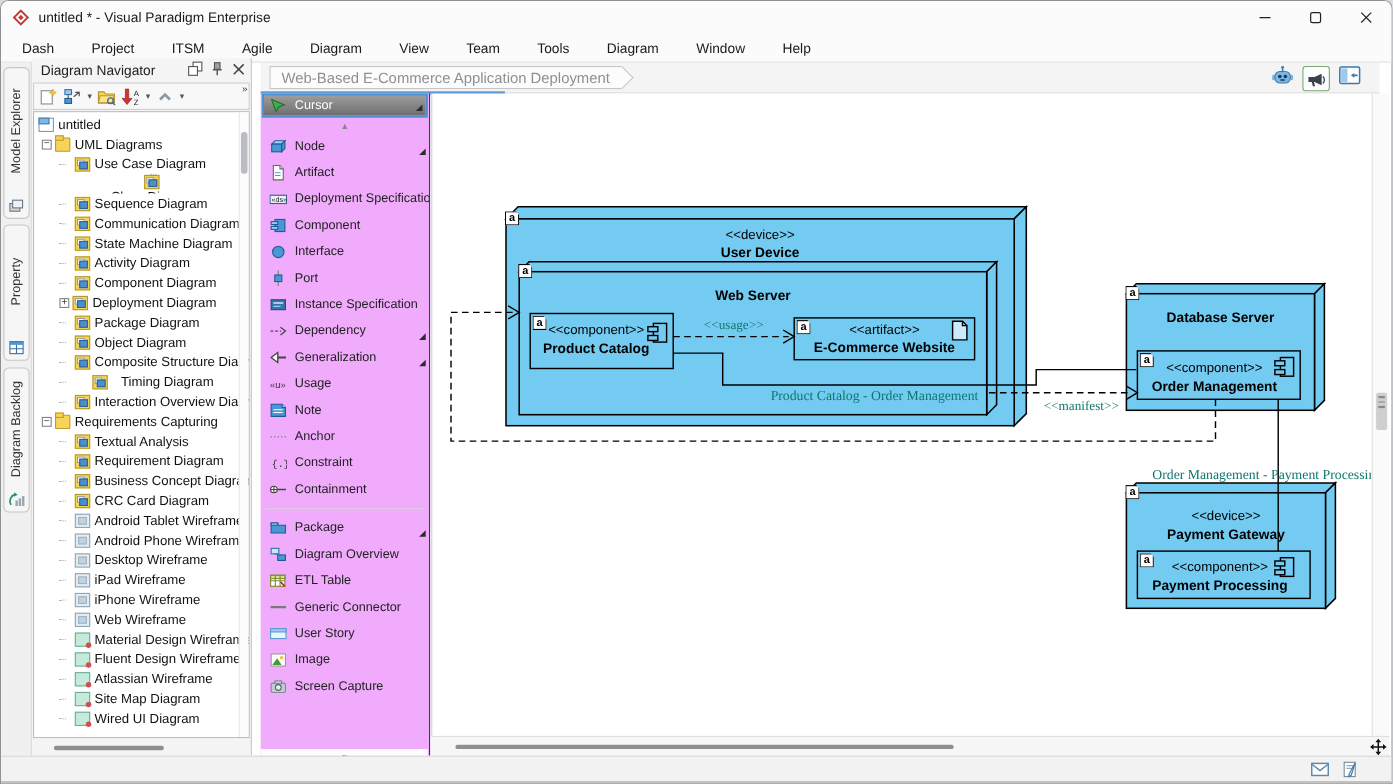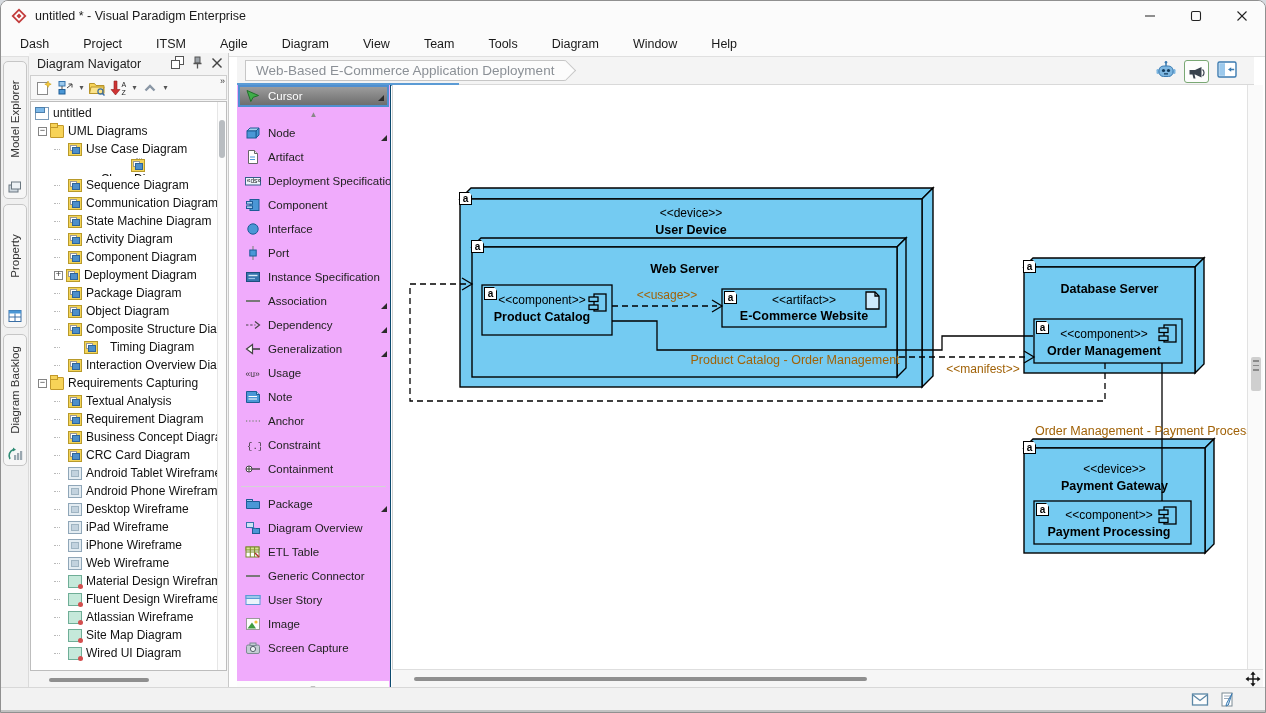--- a/index.html
+++ b/index.html
@@ -85,21 +85,21 @@
   .more::after{content:"";position:absolute;right:3px;bottom:4px;width:0;height:0;
                border-left:6px solid transparent;border-bottom:6px solid #2b2b2b;}
   .p-div{height:1px;background:#d4d4d4;margin:5px 4px;}
   .p-bottom{position:absolute;left:0;right:1px;bottom:0;height:16px;background:#fdfdfd;}
 
   
   .canvas{position:absolute;left:391px;top:84px;width:855px;height:584px;background:#fff;overflow:hidden;border-left:1px solid #d2d2d2;}
   .nlabel{position:absolute;text-align:center;color:#000;line-height:17px;pointer-events:none;}
   .stereo{font-size:12px;display:block;}
   .nname{font-size:12.5px;font-weight:bold;display:block;}
-  .clabel{position:absolute;font-size:12.5px;color:#a16207;white-space:nowrap;transform:translateX(-50%);pointer-events:none;}
+  .clabel{position:absolute;font-size:12.5px;color:#0f766e;white-space:nowrap;transform:translateX(-50%);pointer-events:none;font-family:Liberation Serif, serif;}
   .badge{position:absolute;width:13px;height:13px;background:#fff;border:1px solid #000;font-size:10px;
          font-weight:bold;line-height:11px;text-align:center;pointer-events:none;
          clip-path:polygon(0 0,78% 0,100% 28%,100% 100%,0 100%);}
   .vsb{position:absolute;left:1246px;top:84px;width:16px;height:584px;background:#fafafa;border-left:1px solid #e2e2e2;}
   .vthumb{position:absolute;left:2.5px;top:272px;width:10px;height:34px;background:#cwhite;background:#cfcfcf;border-radius:2px;}
   .vthumb i{display:block;height:1.5px;background:#8a8a8a;margin:3px 2px 0 2px;}
   .hsb{position:absolute;left:391px;top:668px;width:851px;height:18px;background:#f6f6f6;border-top:1px solid #dedede;}
   .hthumb{position:absolute;left:22px;top:7px;width:453px;height:4px;background:#8f8f8f;border-radius:2px;}
   .pancorner{position:absolute;left:1242px;top:668px;width:20px;height:18px;background:#f6f6f6;border-top:1px solid #dedede;
              display:flex;align-items:center;justify-content:center;}
@@ -575,28 +575,20 @@
               <rect x="1.5" y="3.5" width="13" height="9" fill="#3674ad" stroke="#1d4e7e"></rect>
               <line x1="3.5" y1="6.5" x2="12.5" y2="6.5" stroke="#d8e9f7" stroke-width="1.4"></line>
               <line x1="3.5" y1="9.5" x2="10" y2="9.5" stroke="#9cc4e8" stroke-width="1.2"></line>
             </svg>
           </span>
           <span>Instance Specification</span>
         </div>
         <div class="p-item more">
           <span class="icn p-icon">
             <svg width="16" height="16" viewBox="0 0 16 16">
-              <line x1="1" y1="8" x2="15" y2="8" stroke="#787878" stroke-width="2"></line>
-            </svg>
-          </span>
-          <span>Association</span>
-        </div>
-        <div class="p-item more">
-          <span class="icn p-icon">
-            <svg width="16" height="16" viewBox="0 0 16 16">
               <line x1="1" y1="8" x2="10.5" y2="8" stroke="#444" stroke-width="1.2" stroke-dasharray="2.4,1.8"></line>
               <polyline points="10,4.5 14.5,8 10,11.5" fill="none" stroke="#444" stroke-width="1.2"></polyline>
             </svg>
           </span>
           <span>Dependency</span>
         </div>
         <div class="p-item more">
           <span class="icn p-icon">
             <svg width="16" height="16" viewBox="0 0 16 16">
               <line x1="7.5" y1="8" x2="15" y2="8" stroke="#444" stroke-width="1.6"></line>

